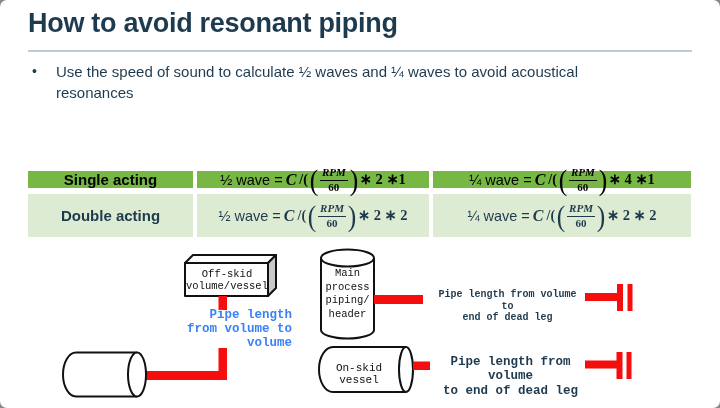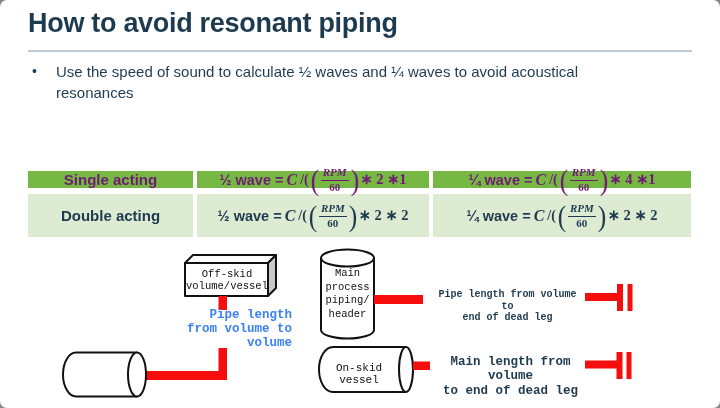--- a/index.html
+++ b/index.html
@@ -26,25 +26,25 @@
   .bullets li::before {
     content:"•"; position:absolute; left:2px; top:0; font-size:14px; color:#1E3A4F;
   }
   
   .wave-table {
     position:absolute; left:28px; top:140px; width:663px;
     display:grid; grid-template-columns:165px 232px 258px;
     grid-template-rows:48px 43px; column-gap:4px; row-gap:6px;
   }
   .cell { display:flex; align-items:center; justify-content:center; }
-  .row1 { background:#76B843; color:#701a75;margin-top:31px; }
+  .row1 { background:#76B843; color:#000000;margin-top:31px; }
   .row2 { background:#DCEBD2; color:#1E3A4F; }
   .label-cell { font-size:15px; font-weight:bold; }
   .formula { gap:3px; white-space:nowrap; }
-  .fp { font-size:14.5px; font-weight:bold; }
+  .fp { font-size:14.5px; font-weight:normal; }
   .fv { font-family:"Liberation Serif", serif; font-style:italic; font-weight:bold; font-size:16px; }
   .fo { font-family:"Liberation Serif", serif; font-weight:bold; font-size:14px; }
   .bigp {
     font-family:"Liberation Serif", serif; font-size:30px; font-weight:normal;
     line-height:0; display:inline-block; transform:scaleX(0.85); margin:0 -2px;
   }
   .frac {
     display:inline-flex; flex-direction:column; align-items:center;
     font-family:"Liberation Serif", serif; font-weight:bold; font-size:11px; line-height:1.15;
   }
@@ -181,16 +181,16 @@
   <div class="dlabel lbl-pipeleft">Pipe length
 from volume to
 volume</div>
   <div class="dlabel shape-label lbl-mainproc">Main
 process
 piping/
 header</div>
   <div class="dlabel lbl-deadleg-t">Pipe length from volume to
 end of dead leg</div>
   <div class="dlabel shape-label lbl-onskid-r">On-skid vessel</div>
-  <div class="dlabel lbl-deadleg-b">Main length from volume
+  <div class="dlabel lbl-deadleg-b">Pipe length from volume
 to end of dead leg</div>
 
 </div>
 
 </body></html>

